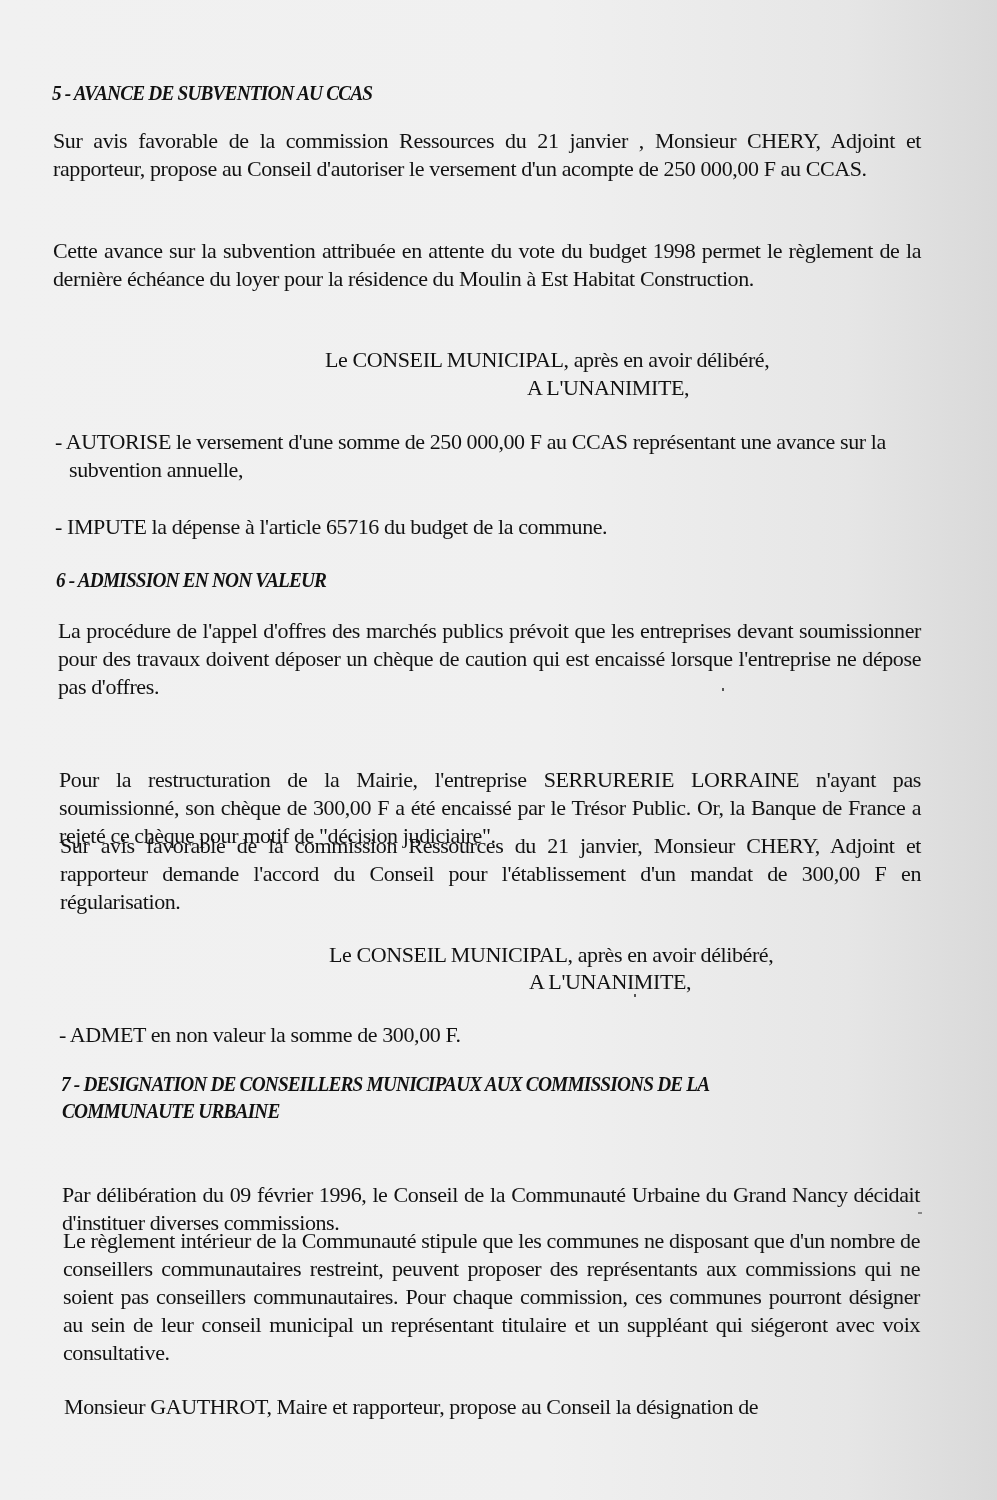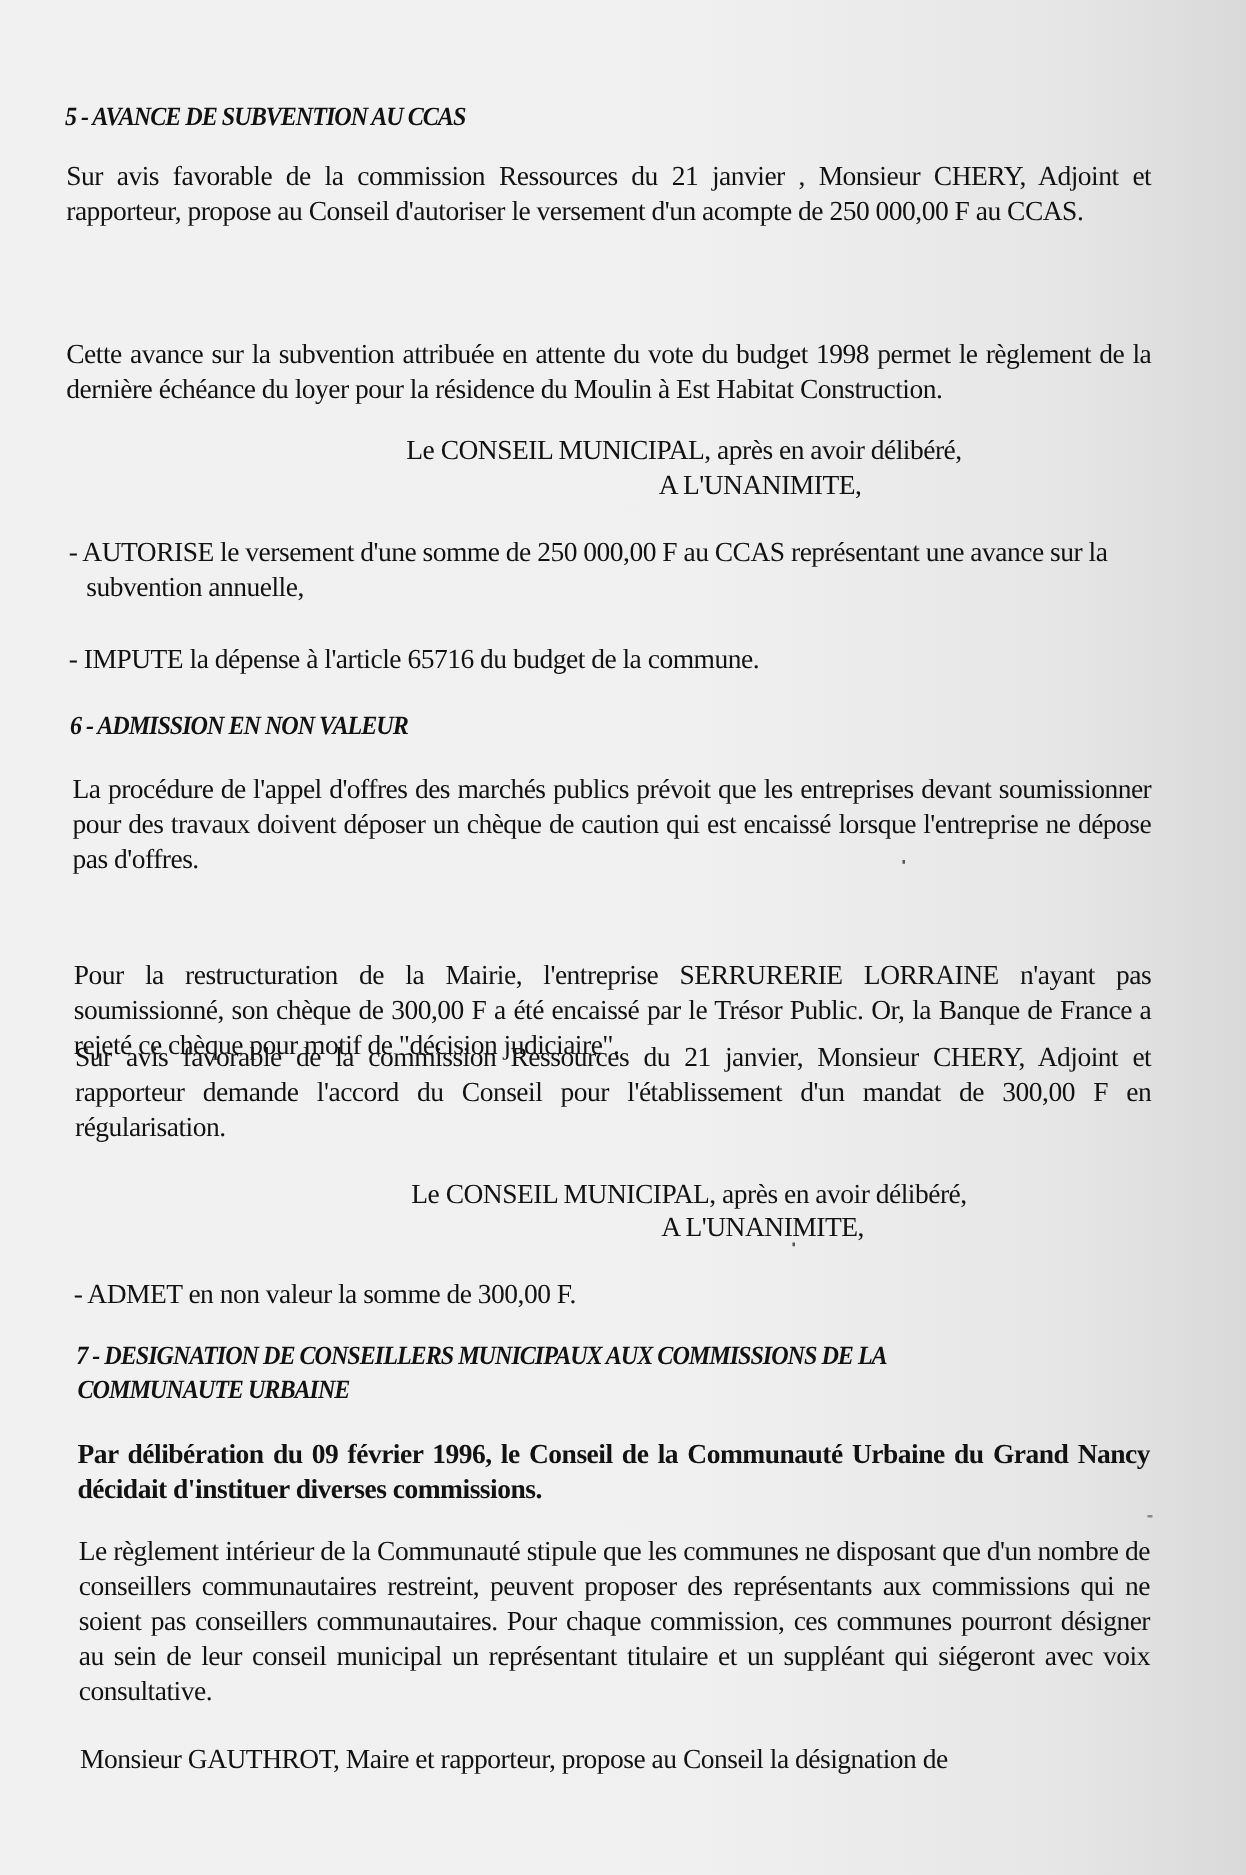--- a/index.html
+++ b/index.html
@@ -22,21 +22,21 @@
   </style>
 </head>
 <body>
 
 <div class="page">
 
   <h2 class="blk h" style="left:52px; top:79px;">5 - AVANCE DE SUBVENTION AU CCAS</h2>
 
   <p class="blk p" style="left:53px; top:127px; width:868px;">Sur avis favorable de la commission Ressources du 21 janvier , Monsieur CHERY, Adjoint et rapporteur, propose au Conseil d'autoriser le versement d'un acompte de 250 000,00 F au CCAS.</p>
 
-  <p class="blk p" style="left:53px; top:237px; width:868px;margin-top:32px;">Cette avance sur la subvention attribuée en attente du vote du budget 1998 permet le règlement de la dernière échéance du loyer pour la résidence du Moulin à Est Habitat Construction.</p>
+  <p class="blk p" style="left:53px; top:237px; width:868px;">Cette avance sur la subvention attribuée en attente du vote du budget 1998 permet le règlement de la dernière échéance du loyer pour la résidence du Moulin à Est Habitat Construction.</p>
 
   <p class="blk c" style="left:325px; top:346px;">Le CONSEIL MUNICIPAL, après en avoir délibéré,</p>
   <p class="blk c" style="left:527px; top:374px;">A L'UNANIMITE,</p>
 
   <p class="blk bullet" style="left:55px; top:428px; width:850px; text-indent:0; padding-left:14px; text-indent:-14px;font-family:Liberation Serif, serif;">- AUTORISE le versement d'une somme de 250 000,00 F au CCAS représentant une avance sur la subvention annuelle,</p>
 
   <p class="blk c" style="left:55px; top:513px;">- IMPUTE la dépense à l'article 65716 du budget de la commune.</p>
 
   <h2 class="blk h" style="left:56px; top:566px;">6 - ADMISSION EN NON VALEUR</h2>
 
@@ -47,21 +47,21 @@
   <p class="blk p" style="left:60px; top:832px; width:861px;">Sur avis favorable de la commission Ressources du 21 janvier, Monsieur CHERY, Adjoint et rapporteur demande l'accord du Conseil pour l'établissement d'un mandat de 300,00 F en régularisation.</p>
 
   <p class="blk c" style="left:329px; top:941px;">Le CONSEIL MUNICIPAL, après en avoir délibéré,</p>
   <p class="blk c" style="left:529px; top:968px;">A L'UNANIMITE,</p>
 
   <p class="blk c" style="left:59px; top:1021px;">- ADMET en non valeur la somme de 300,00 F.</p>
 
   <h2 class="blk h" style="left:61px; top:1070px;">7 - DESIGNATION DE CONSEILLERS MUNICIPAUX AUX COMMISSIONS DE LA</h2>
   <h2 class="blk h" style="left:62px; top:1097px;">COMMUNAUTE URBAINE</h2>
 
-  <p class="blk p" style="left:62px; top:1149px; width:858px;font-weight:bold;">Par délibération du 09 février 1996, le Conseil de la Communauté Urbaine du Grand Nancy décidait d'instituer diverses commissions.</p>
+  <p class="blk p" style="left:62px; top:1181px; width:858px;">Par délibération du 09 février 1996, le Conseil de la Communauté Urbaine du Grand Nancy décidait d'instituer diverses commissions.</p>
 
   <p class="blk p" style="left:63px; top:1227px; width:857px;">Le règlement intérieur de la Communauté stipule que les communes ne disposant que d'un nombre de conseillers communautaires restreint, peuvent proposer des représentants aux commissions qui ne soient pas conseillers communautaires. Pour chaque commission, ces communes pourront désigner au sein de leur conseil municipal un représentant titulaire et un suppléant qui siégeront avec voix consultative.</p>
 
   <p class="blk c" style="left:64px; top:1393px;">Monsieur GAUTHROT, Maire et rapporteur, propose au Conseil la désignation de</p>
 
   <span class="dot" style="left:722px; top:688px;"></span>
   <span class="dot" style="left:634px; top:994px;"></span>
   <span class="dot" style="left:918px; top:1212px; width:4px; height:2px; background:#888;"></span>
 </div>
 

